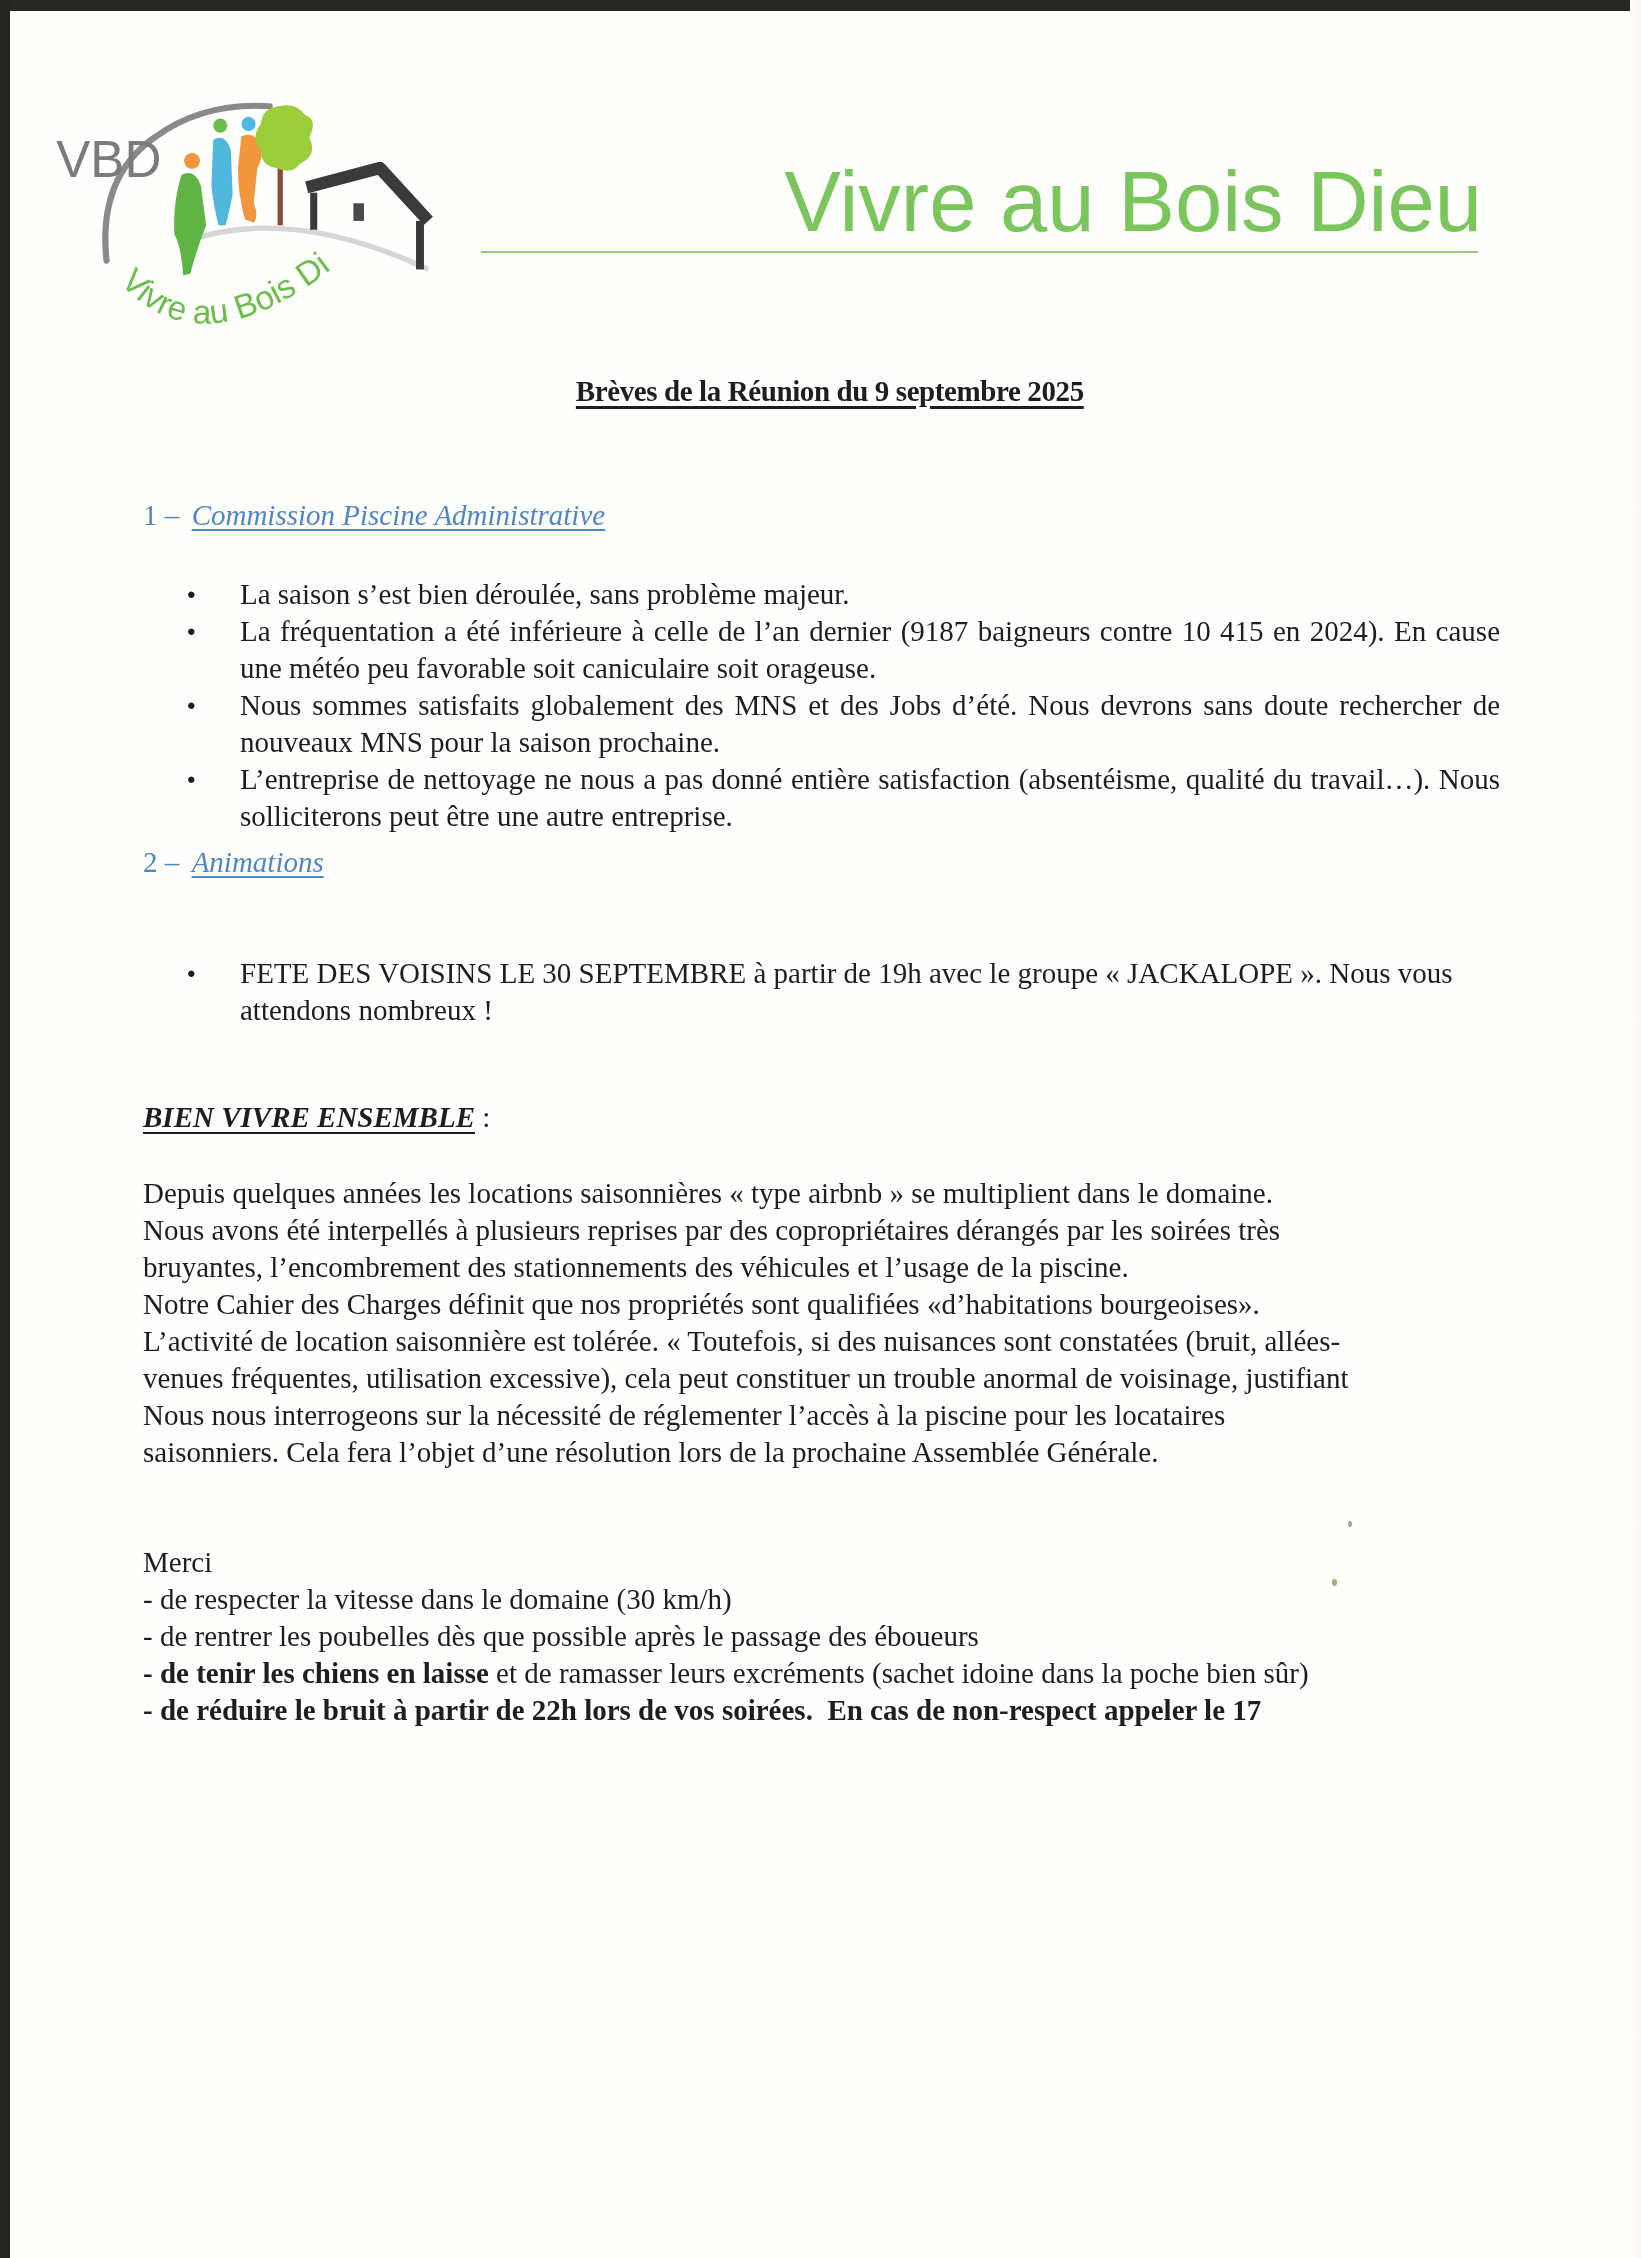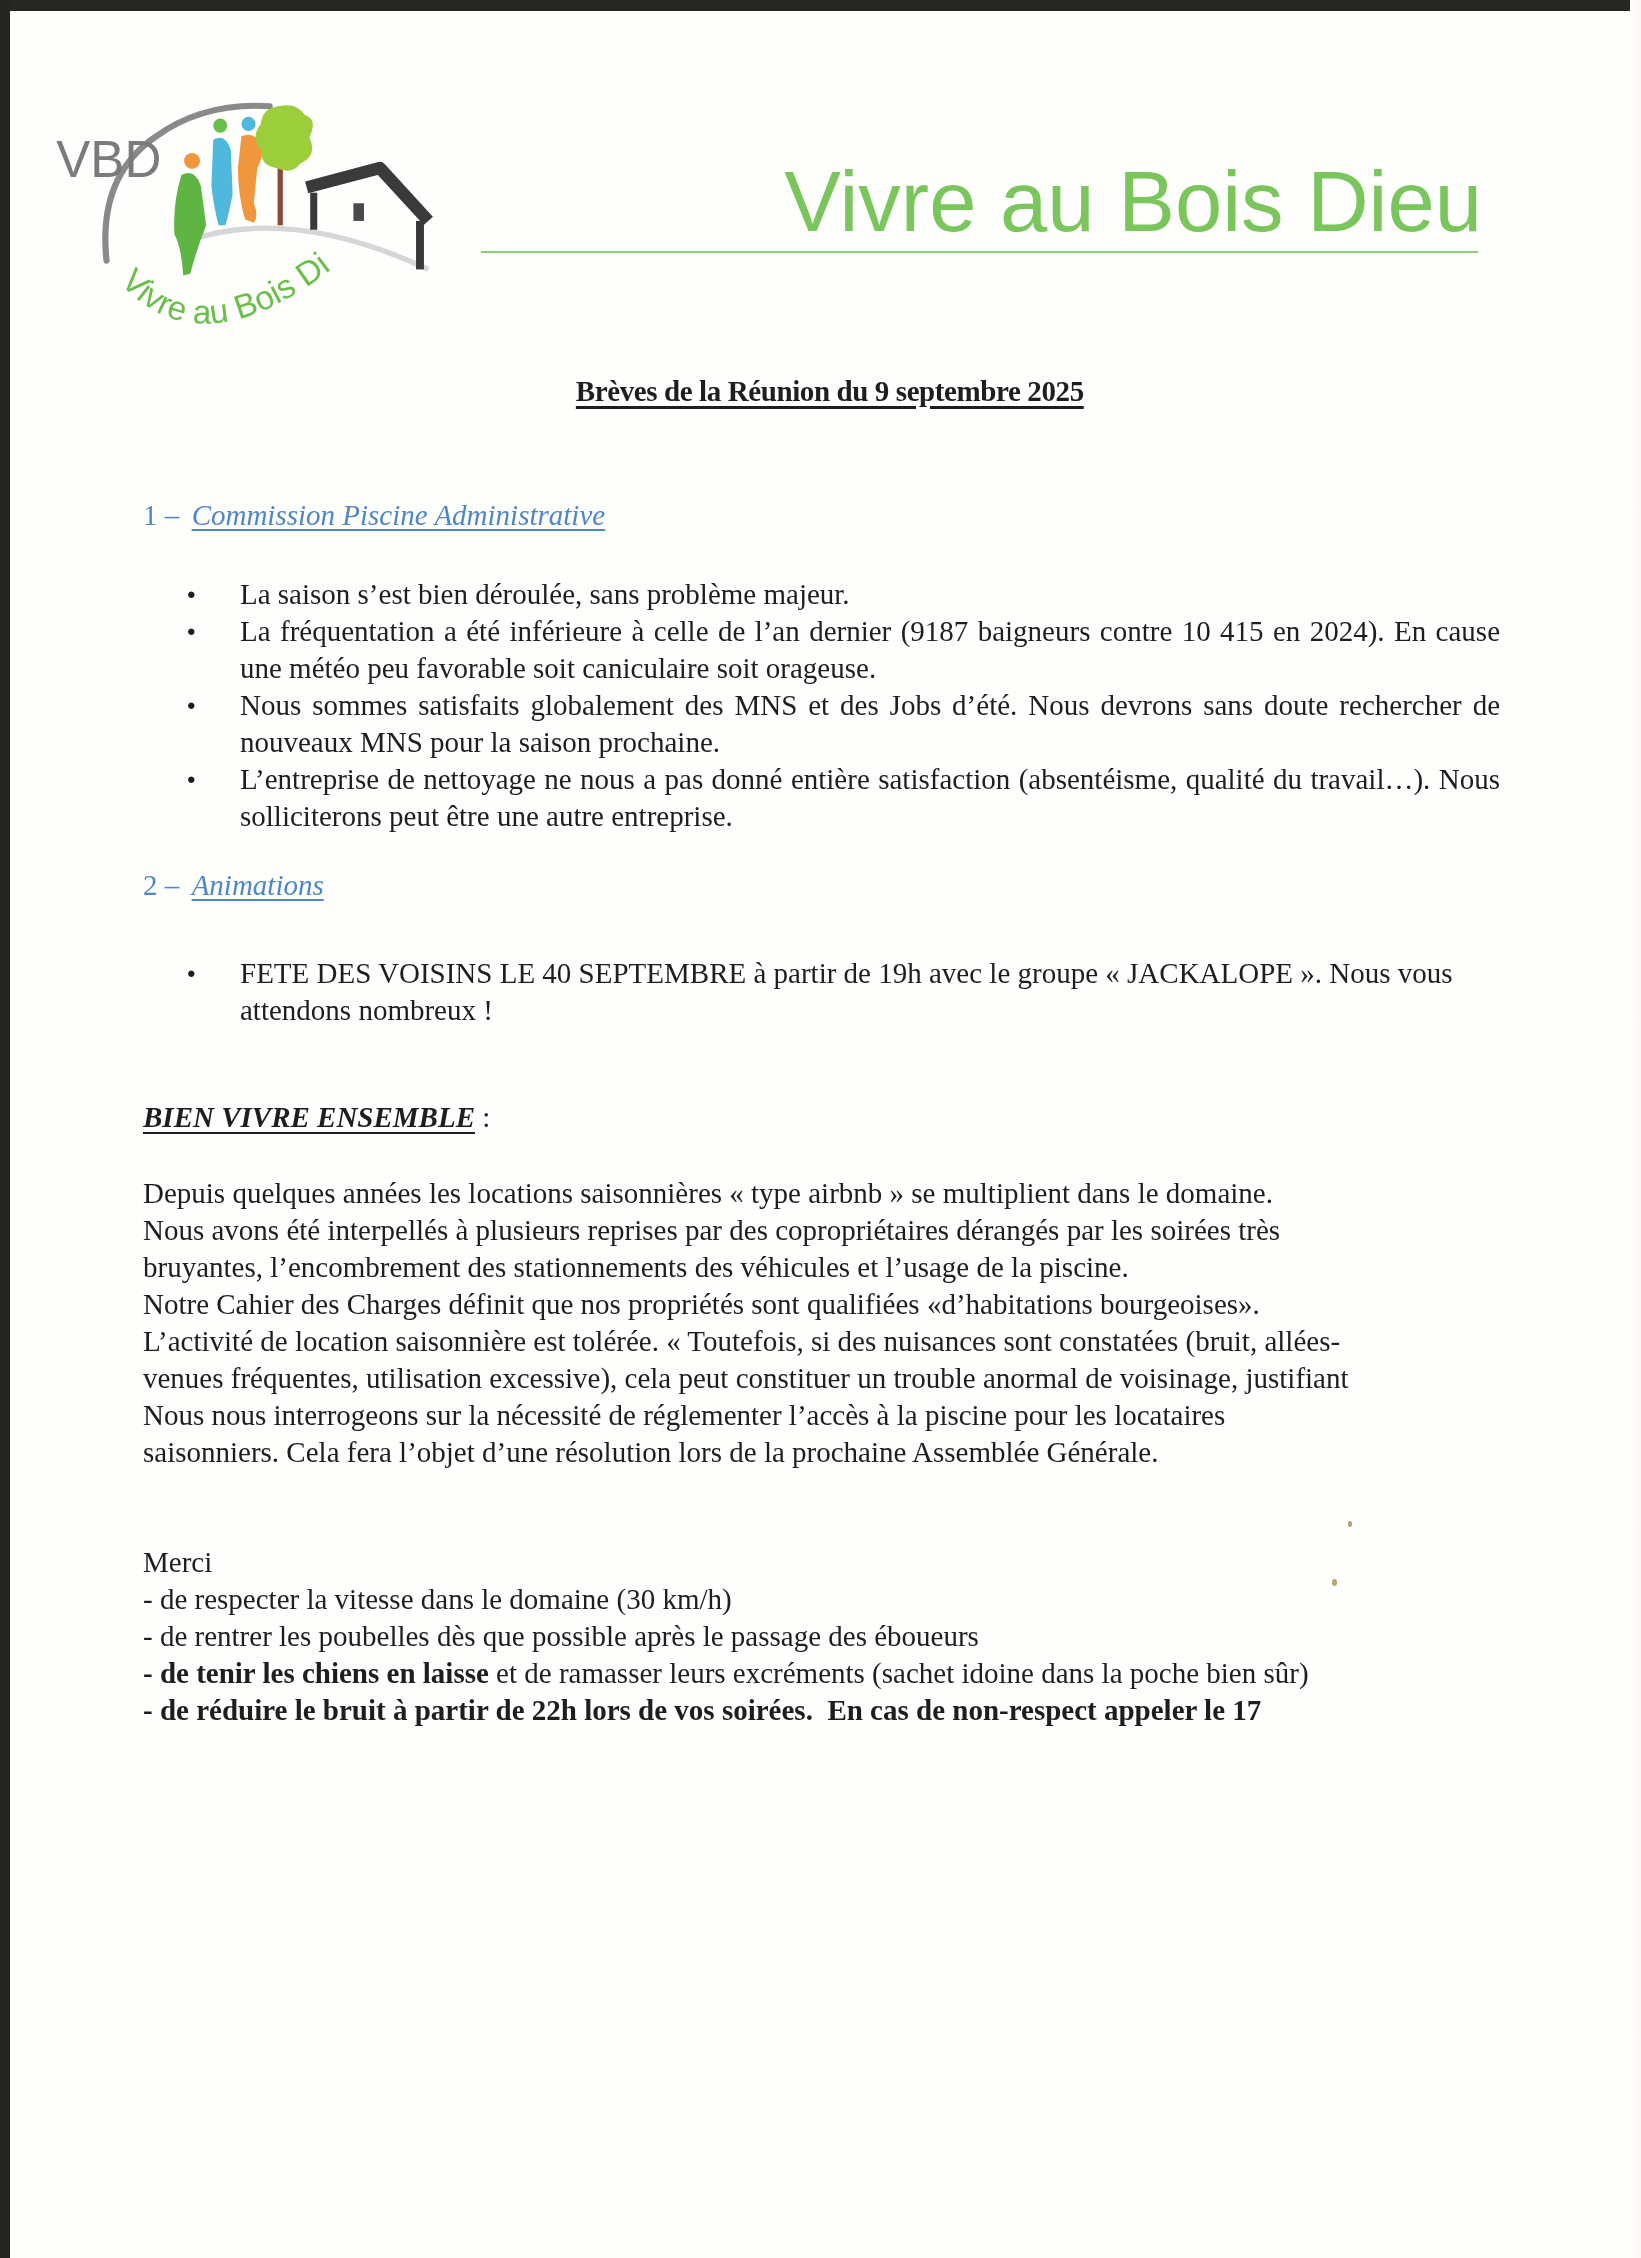--- a/index.html
+++ b/index.html
@@ -105,25 +105,25 @@
 <div class="section-heading" style="top:499px;">
   <span class="num">1 –</span><span class="label">Commission Piscine Administrative</span>
 </div>
 <ul class="bullets" style="top:576px;">
   <li>La saison s’est bien déroulée, sans problème majeur.</li>
   <li>La fréquentation a été inférieure à celle de l’an dernier (9187 baigneurs contre 10 415 en 2024). En cause une météo peu favorable soit caniculaire soit orageuse.</li>
   <li>Nous sommes satisfaits globalement des MNS et des Jobs d’été. Nous devrons sans doute rechercher de nouveaux MNS pour la saison prochaine.</li>
   <li>L’entreprise de nettoyage ne nous a pas donné entière satisfaction (absentéisme, qualité du travail…). Nous solliciterons peut être une autre entreprise.</li>
 </ul>
 
-<div class="section-heading" style="top:869px;">
+<div class="section-heading" style="top:846px;">
   <span class="num">2 –</span><span class="label">Animations</span>
 </div>
 <ul class="bullets" style="top:955px; width:1297px;">
-  <li style="text-align:left;">FETE DES VOISINS LE 40 SEPTEMBRE à partir de 19h  avec le groupe « JACKALOPE ». Nous vous attendons nombreux !</li>
+  <li style="text-align:left;">FETE DES VOISINS LE 30 SEPTEMBRE à partir de 19h  avec le groupe « JACKALOPE ». Nous vous attendons nombreux !</li>
 </ul>
 
 <div class="plain-heading">
   <span class="label">BIEN VIVRE ENSEMBLE</span><span> :</span>
 </div>
 <p class="paragraph" style="top:1175px;">
   <span class="line">Depuis quelques années les locations saisonnières « type airbnb » se multiplient dans le domaine.</span>
   <span class="line">Nous avons été interpellés à plusieurs reprises par des copropriétaires dérangés par les soirées très</span>
   <span class="line">bruyantes, l’encombrement des stationnements des véhicules et l’usage de la piscine.</span>
   <span class="line">Notre Cahier des Charges définit que nos propriétés sont qualifiées «d’habitations bourgeoises».</span>

